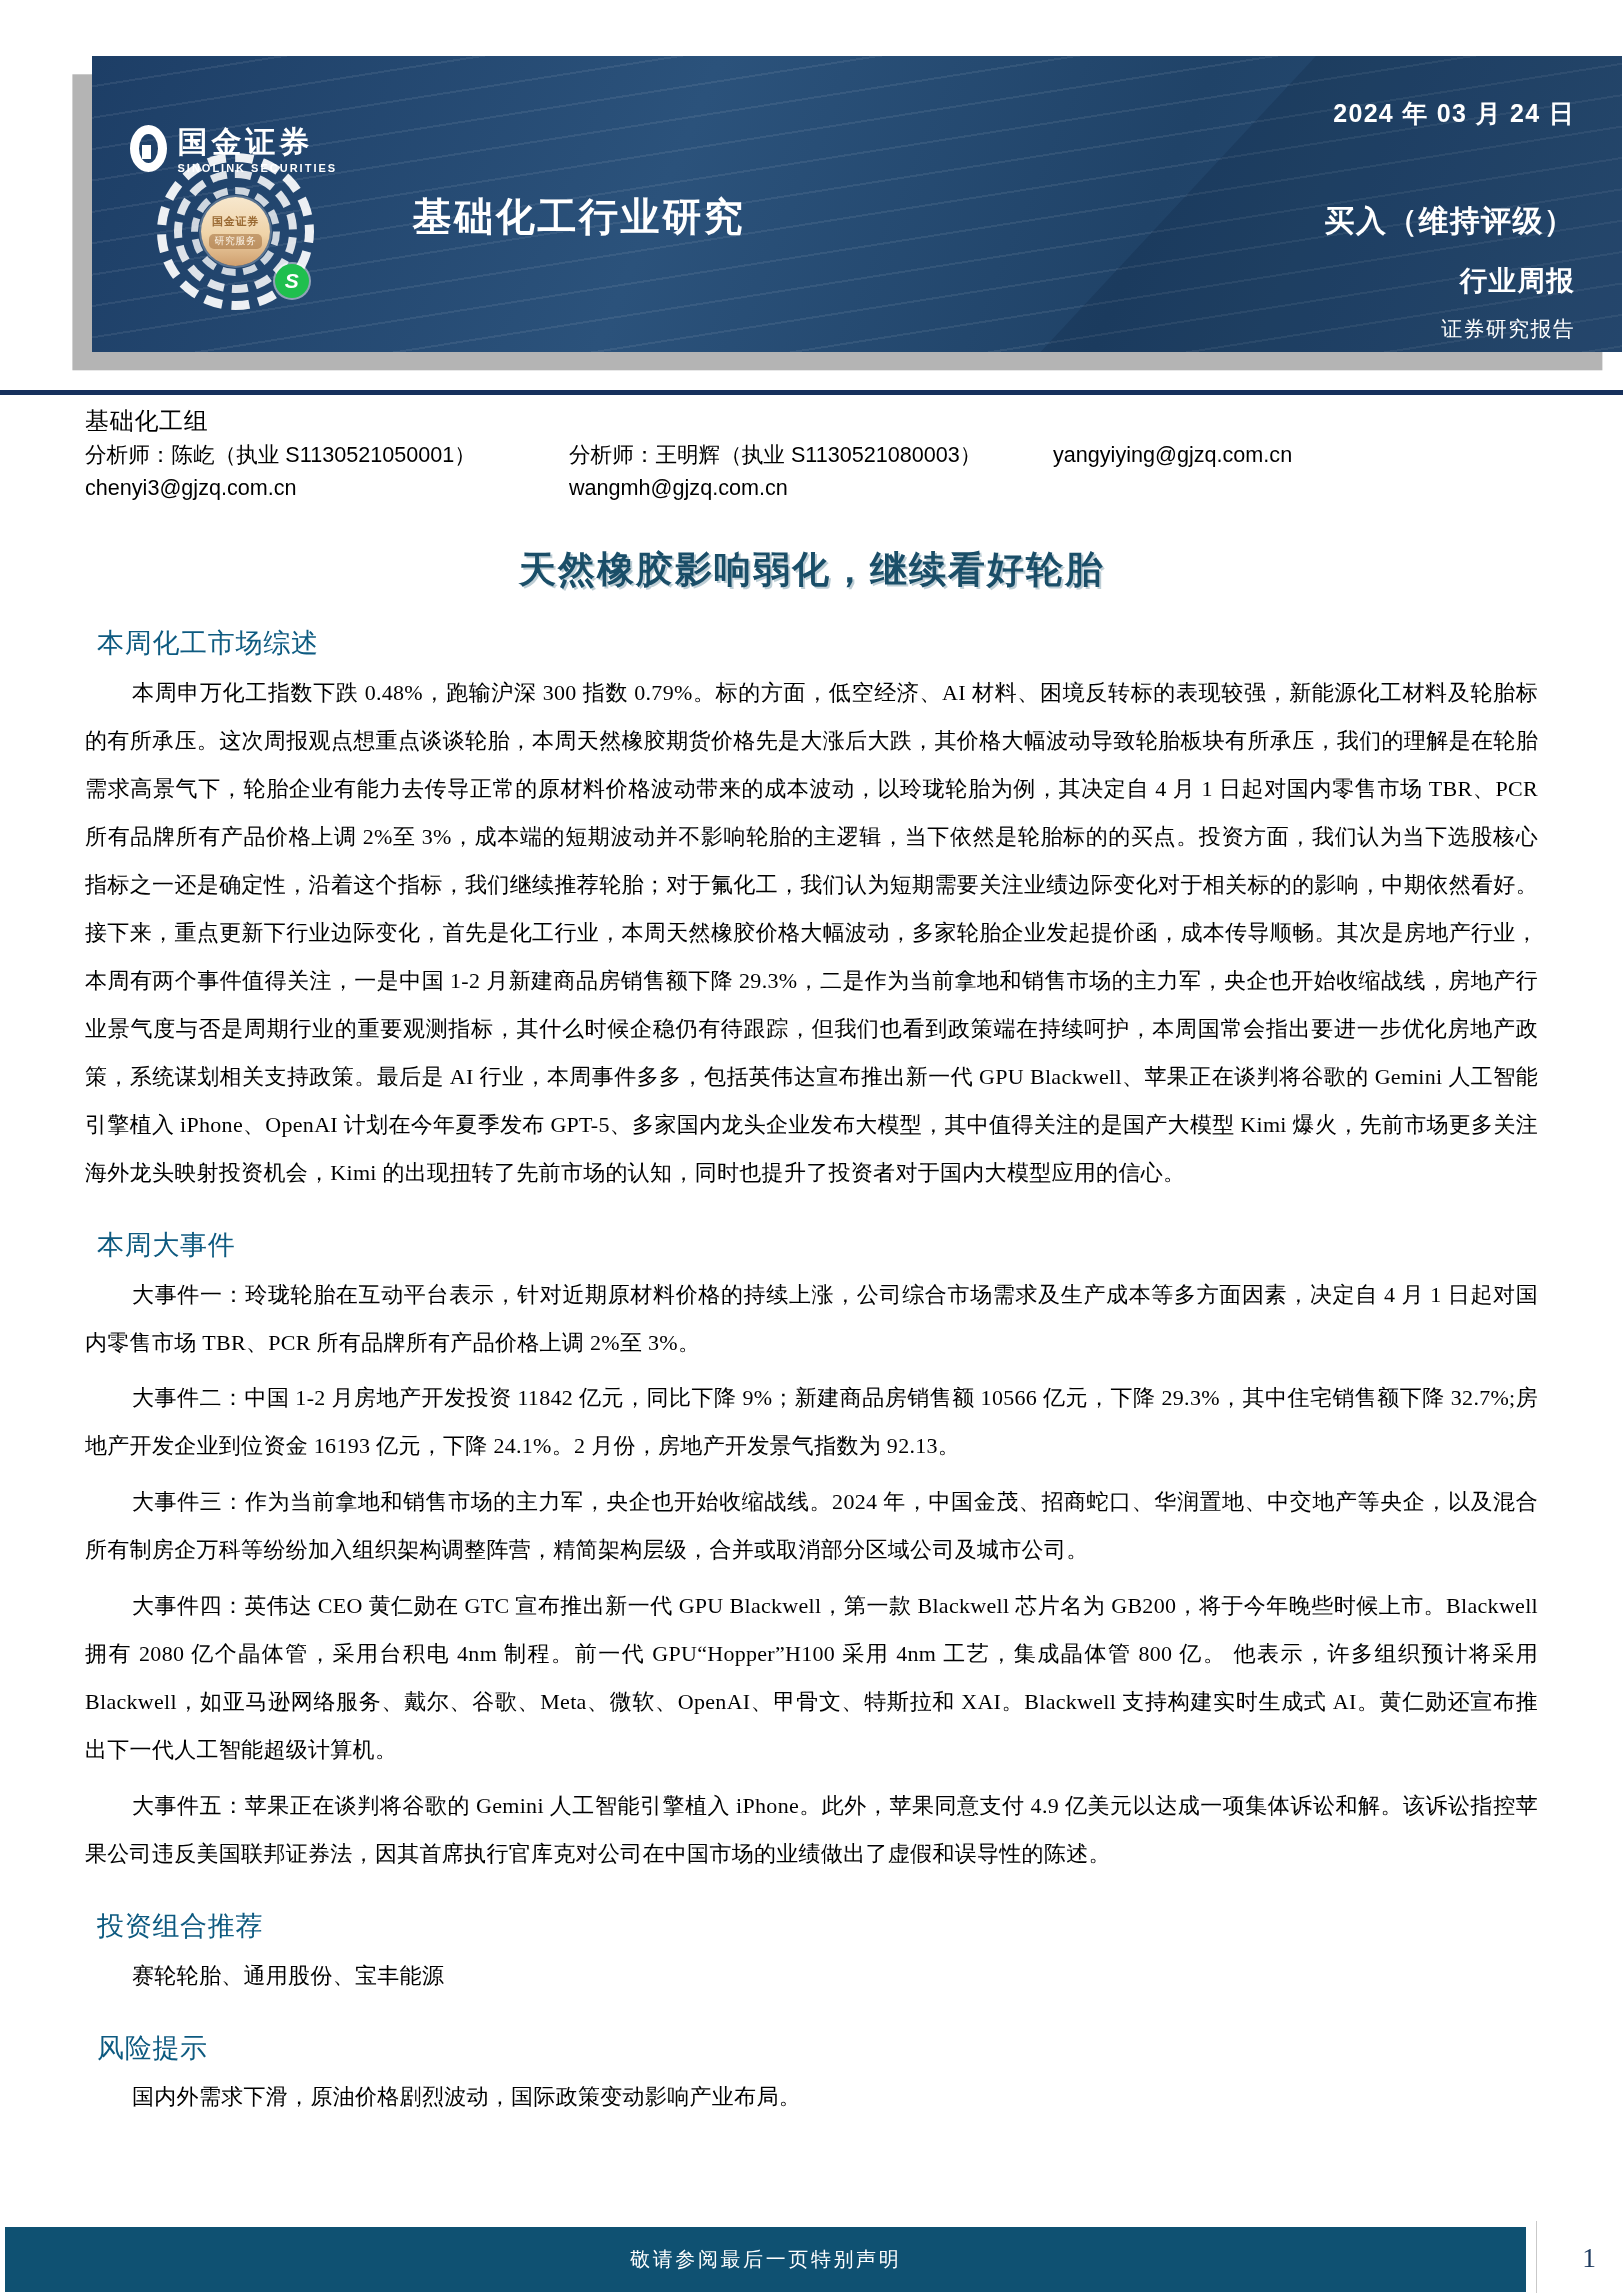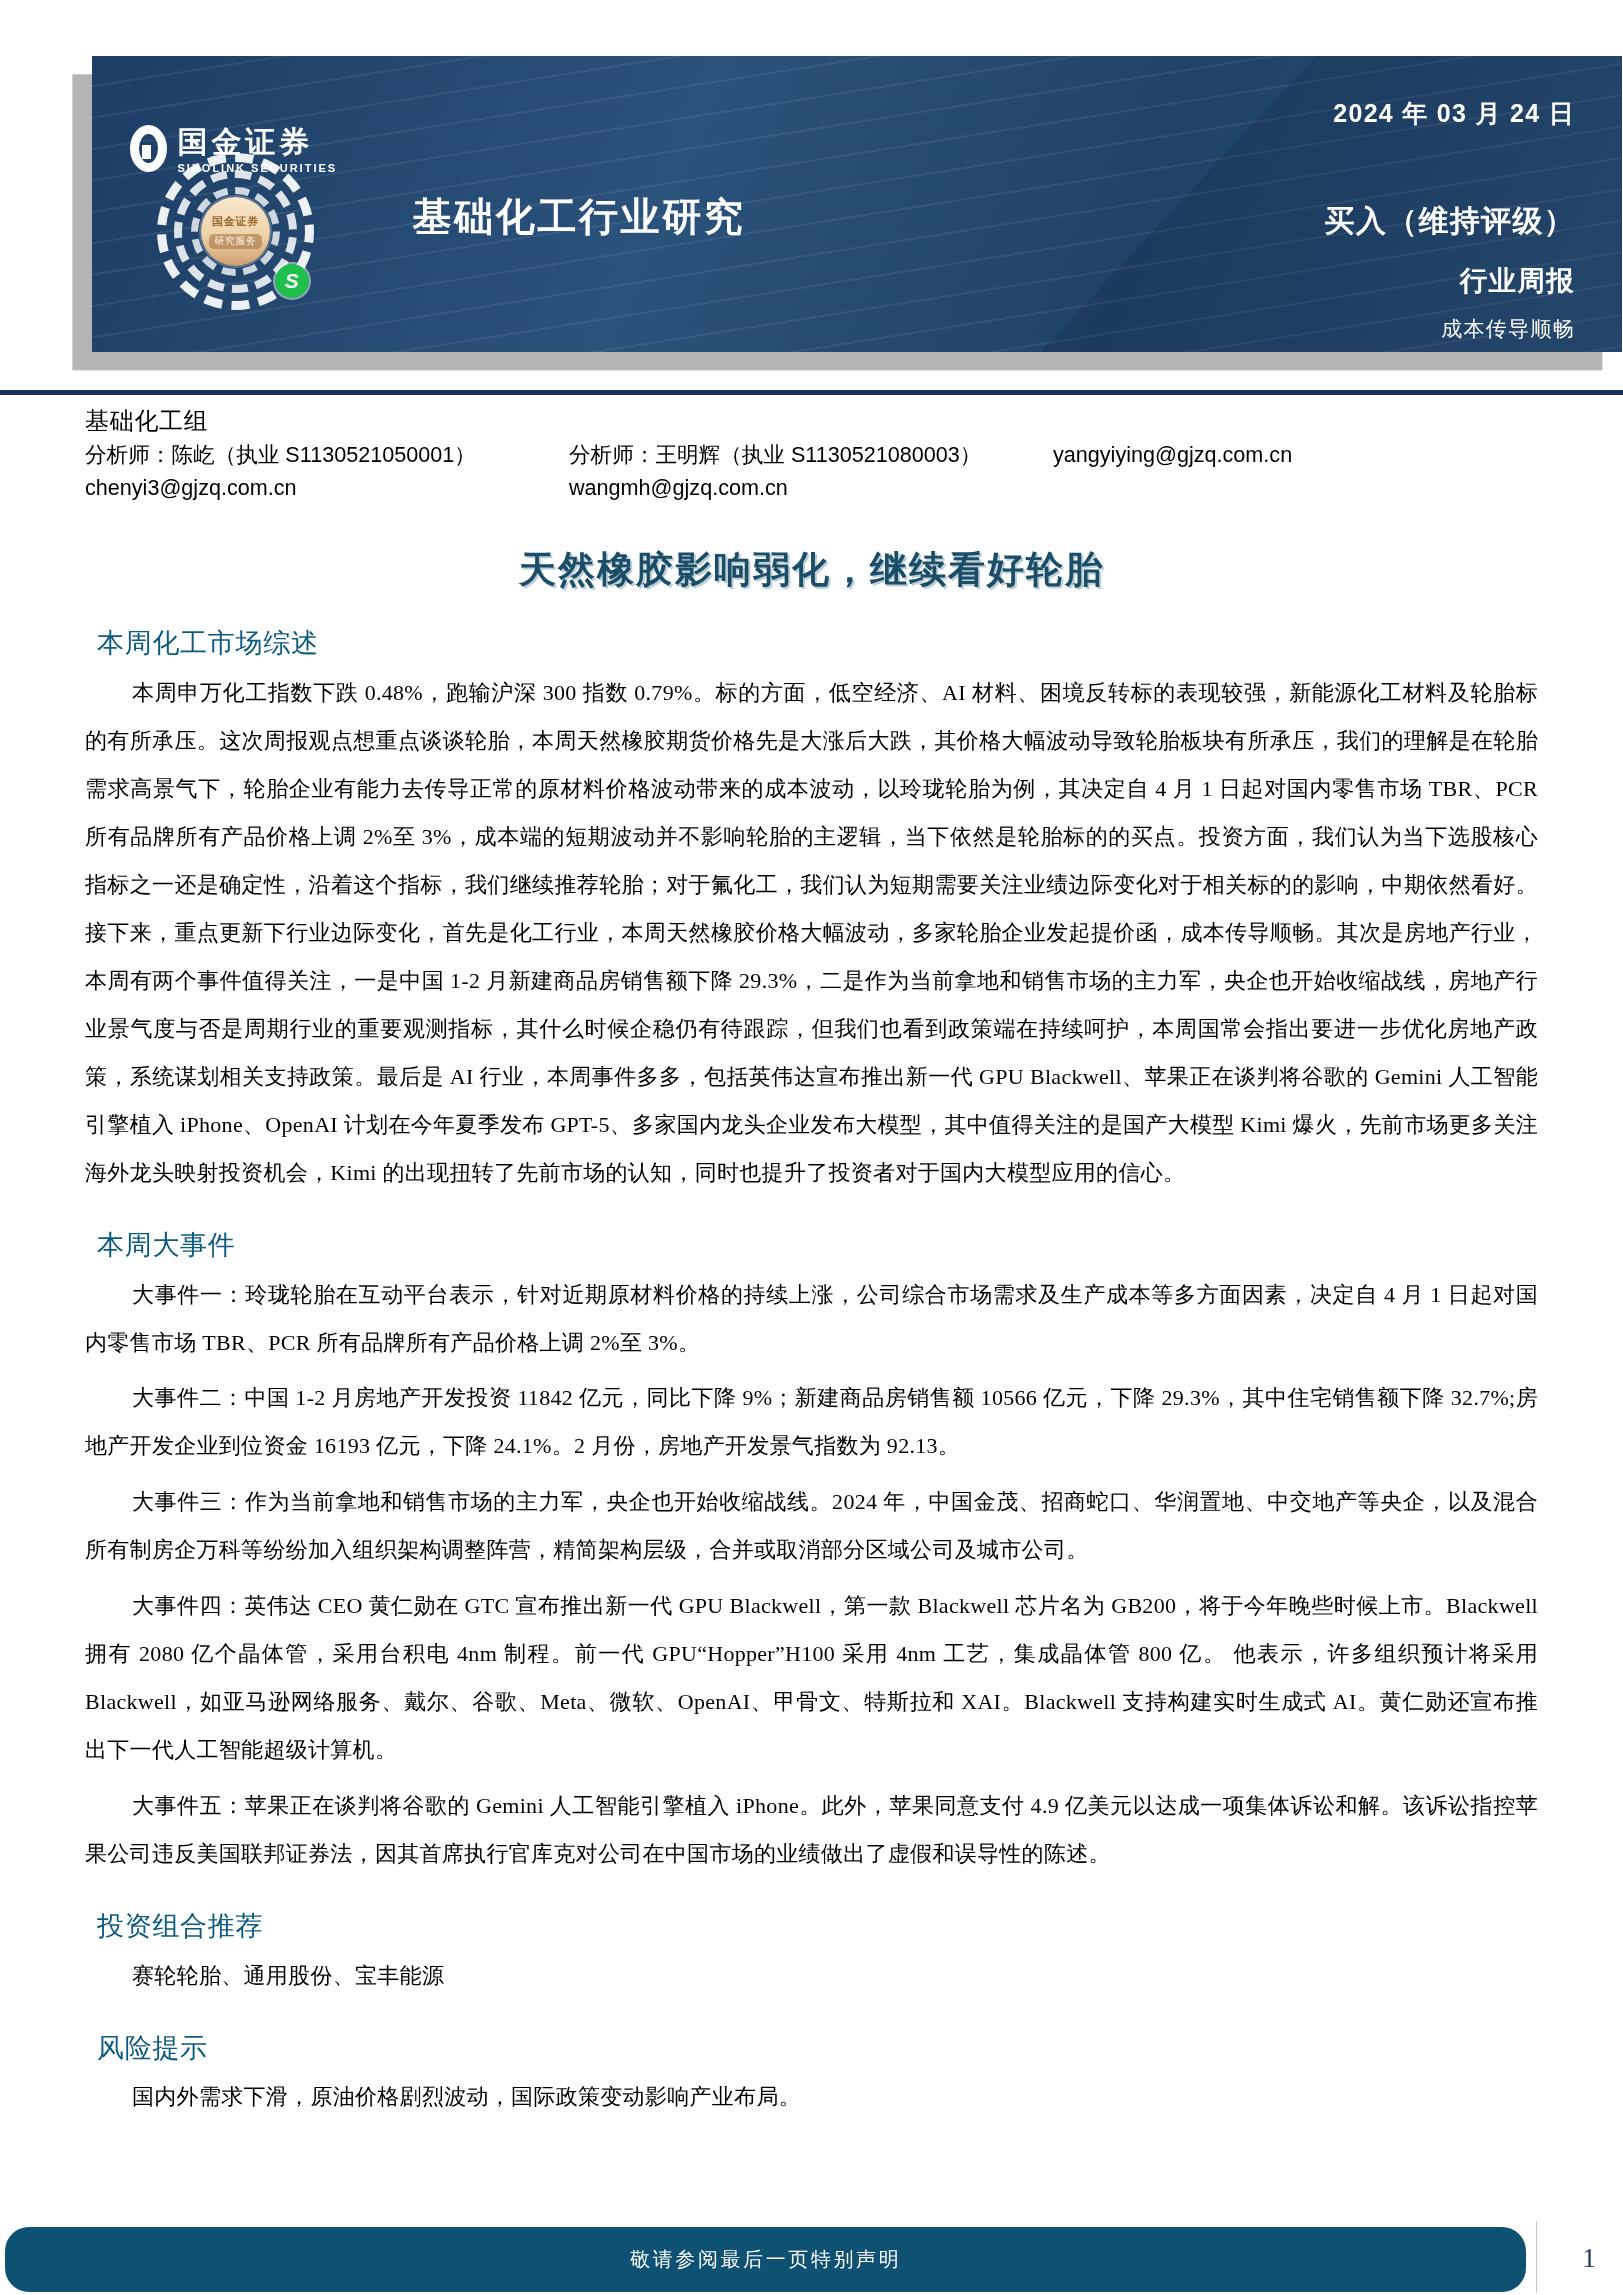--- a/index.html
+++ b/index.html
@@ -86,21 +86,21 @@
     margin-left:12px;
   }
   .para{
     font-family:"Liberation Serif","DejaVu Serif",serif;
     font-size:22px;color:#000000;line-height:48px;text-align:justify;
     text-indent:47px;margin-top:7.8px;letter-spacing:0.3px;
   }
   
   .footer-bar{
     position:absolute;left:5.2px;top:2227px;width:1521px;height:65px;background:#0f5172;
-    display:flex;align-items:center;justify-content:center;border-radius:24px;
+    display:flex;align-items:center;justify-content:center;
   }
   .footer-text{
     color:#ffffff;font-size:20px;letter-spacing:2.6px;
     font-family:"Liberation Serif","DejaVu Serif",serif;
   }
   .footer-sep{position:absolute;left:1536px;top:2221px;width:1.3px;height:72px;background:#c9c9c9;}
   .page-num{
     position:absolute;left:1563px;top:2242px;width:52px;text-align:center;
     color:#1d3a5f;font-size:27.5px;font-family:"Liberation Serif",serif;
   }
@@ -129,21 +129,21 @@
     </div>
     <div class="qr-wx">S</div>
   </div>
 
   <div class="banner-date">2024 年 03 月 24 日</div>
   <div class="banner-title">基础化工行业研究</div>
 
   <div class="banner-right">
     <div class="banner-rating">买入（维持评级）</div>
     <div class="banner-type">行业周报</div>
-    <div class="banner-cat">成本传导顺畅</div>
+    <div class="banner-cat">证券研究报告</div>
   </div>
 </div>
 
 <div class="top-rule"></div>
 
 <div class="content">
 
   <div class="team-group">基础化工组</div>
 
   <div class="analysts">

